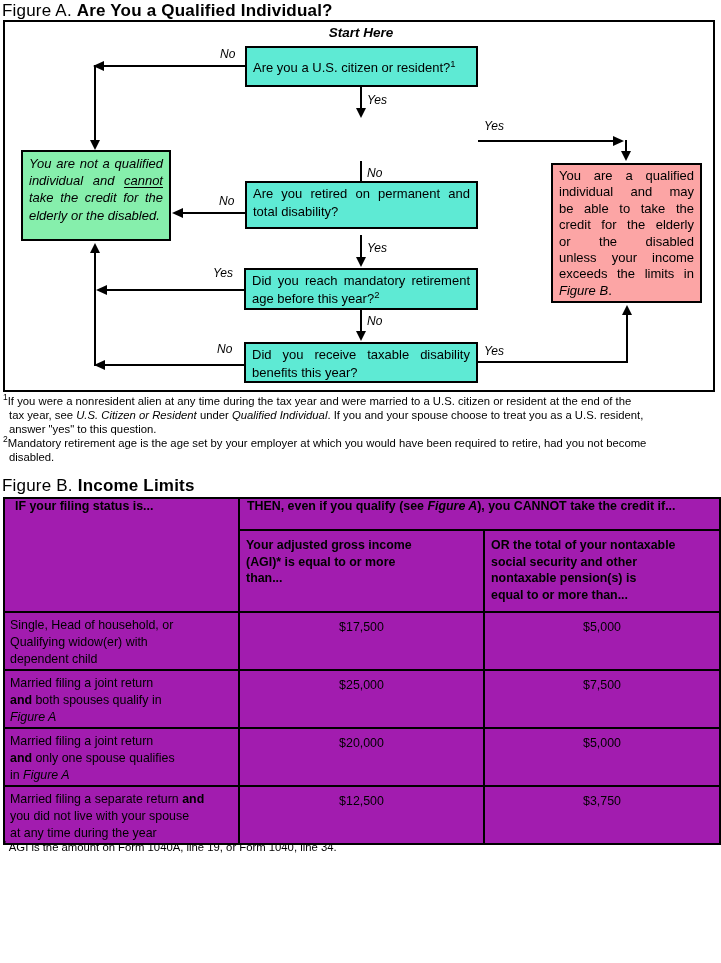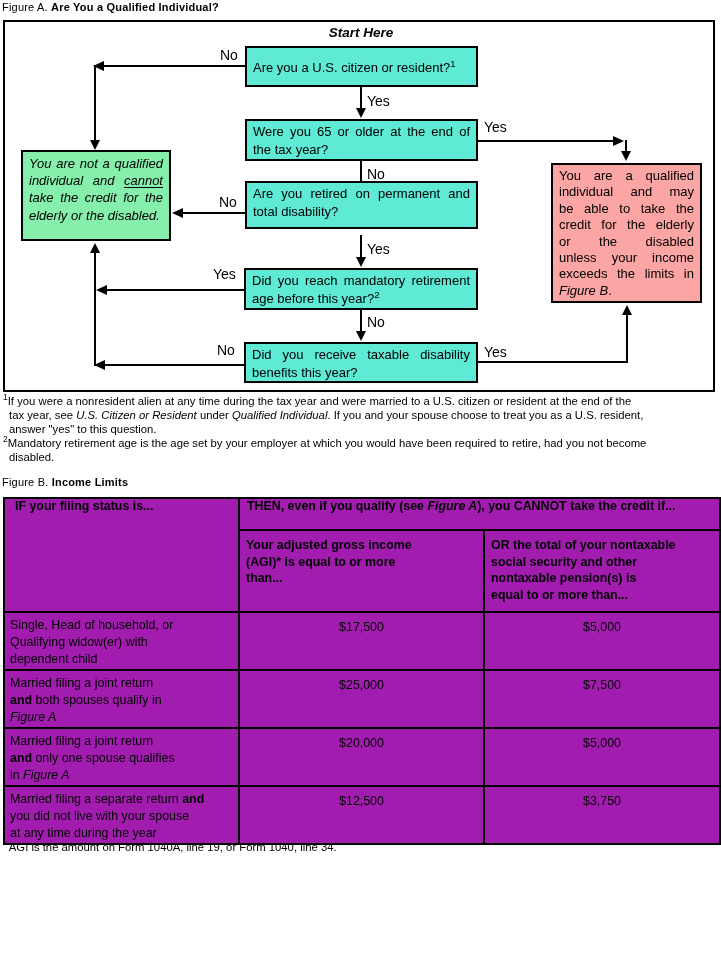--- a/index.html
+++ b/index.html
@@ -1,21 +1,21 @@
 <!DOCTYPE html>
 <html><head>
 <meta charset="utf-8">
 <style>
   * { margin:0; padding:0; box-sizing:border-box; }
   html,body { background:#fff; }
   #page {
     position:relative; width:721px; height:963px; background:#fff;
     color:#000; font-family:"Liberation Sans", sans-serif; overflow:hidden;
   }
-  .fig-title { position:absolute; font-size:11px; letter-spacing:0.2px; white-space:nowrap; }
+  .fig-title { position:absolute; font-size:17px; letter-spacing:0.2px; white-space:nowrap; }
   .fig-title b { font-weight:bold; }
 
   
   #figa-frame { position:absolute; left:3px; top:20px; width:712px; height:372px; border:2px solid #000; background:#fff; }
   #flow-svg { position:absolute; left:0; top:0; width:721px; height:400px; }
 
   .qbox {
     position:absolute; border:2px solid #000; background:#5eead4;
     font-size:13px; line-height:18px; text-align:justify; padding:2px 6px;
   }
@@ -30,21 +30,21 @@
   #not-qualified-box u { text-underline-offset:2px; }
 
   #qualified-box {
     position:absolute; left:551px; top:163px; width:151px; height:140px;
     border:2px solid #000; font-size:13px; line-height:16.4px;
     padding:3px 6px; background:#fca5a5;
   }
   #qualified-box .jbody { white-space:pre-line; text-align:justify; text-align-last:justify; }
   #qualified-box .lastline { text-align:left; }
 
-  .branch-lbl { position:absolute; font-size:14px; white-space:nowrap; }
+  .branch-lbl { position:absolute; font-size:12px; font-style:italic; white-space:nowrap; }
   #start-here { position:absolute; left:321px; top:25px; width:80px; text-align:center;
                 font-size:13.5px; font-weight:bold; font-style:italic; }
 
   
   #figa-footnotes { position:absolute; left:3px; top:394px; width:714px;
                     font-size:11.3px; line-height:14px; }
   #figa-footnotes p { white-space:pre-line; padding-left:6px; text-indent:-6px; }
   #figa-footnotes .fsup { font-size:8.5px; vertical-align:super; line-height:0; }
 
   
@@ -122,23 +122,20 @@
       <polygon points="627,305 622,315 632,315" stroke="none"></polygon>
     </g>
   </svg>
 
   <div id="start-here">Start Here</div>
 
   <div class="qbox single" style="left:245px; top:46px; width:233px; height:41px;">
     <span>Are you a U.S. citizen or resident?</span><sup class="sup">1</sup>
   </div>
 
-  <div class="qbox" style="left:245px; top:119px; width:233px; height:42px;">
-    <span>Were you 65 or older at the end of the tax year?</span>
-  </div>
 
   <div class="qbox" style="left:245px; top:181px; width:233px; height:48px;">
     <span>Are you retired on permanent and total disability?</span>
   </div>
 
   <div class="qbox" style="left:244px; top:268px; width:234px; height:42px;">
     <span>Did you reach mandatory retirement age before this year?</span><sup class="sup">2</sup>
   </div>
 
   <div class="qbox" style="left:244px; top:342px; width:234px; height:41px;">

